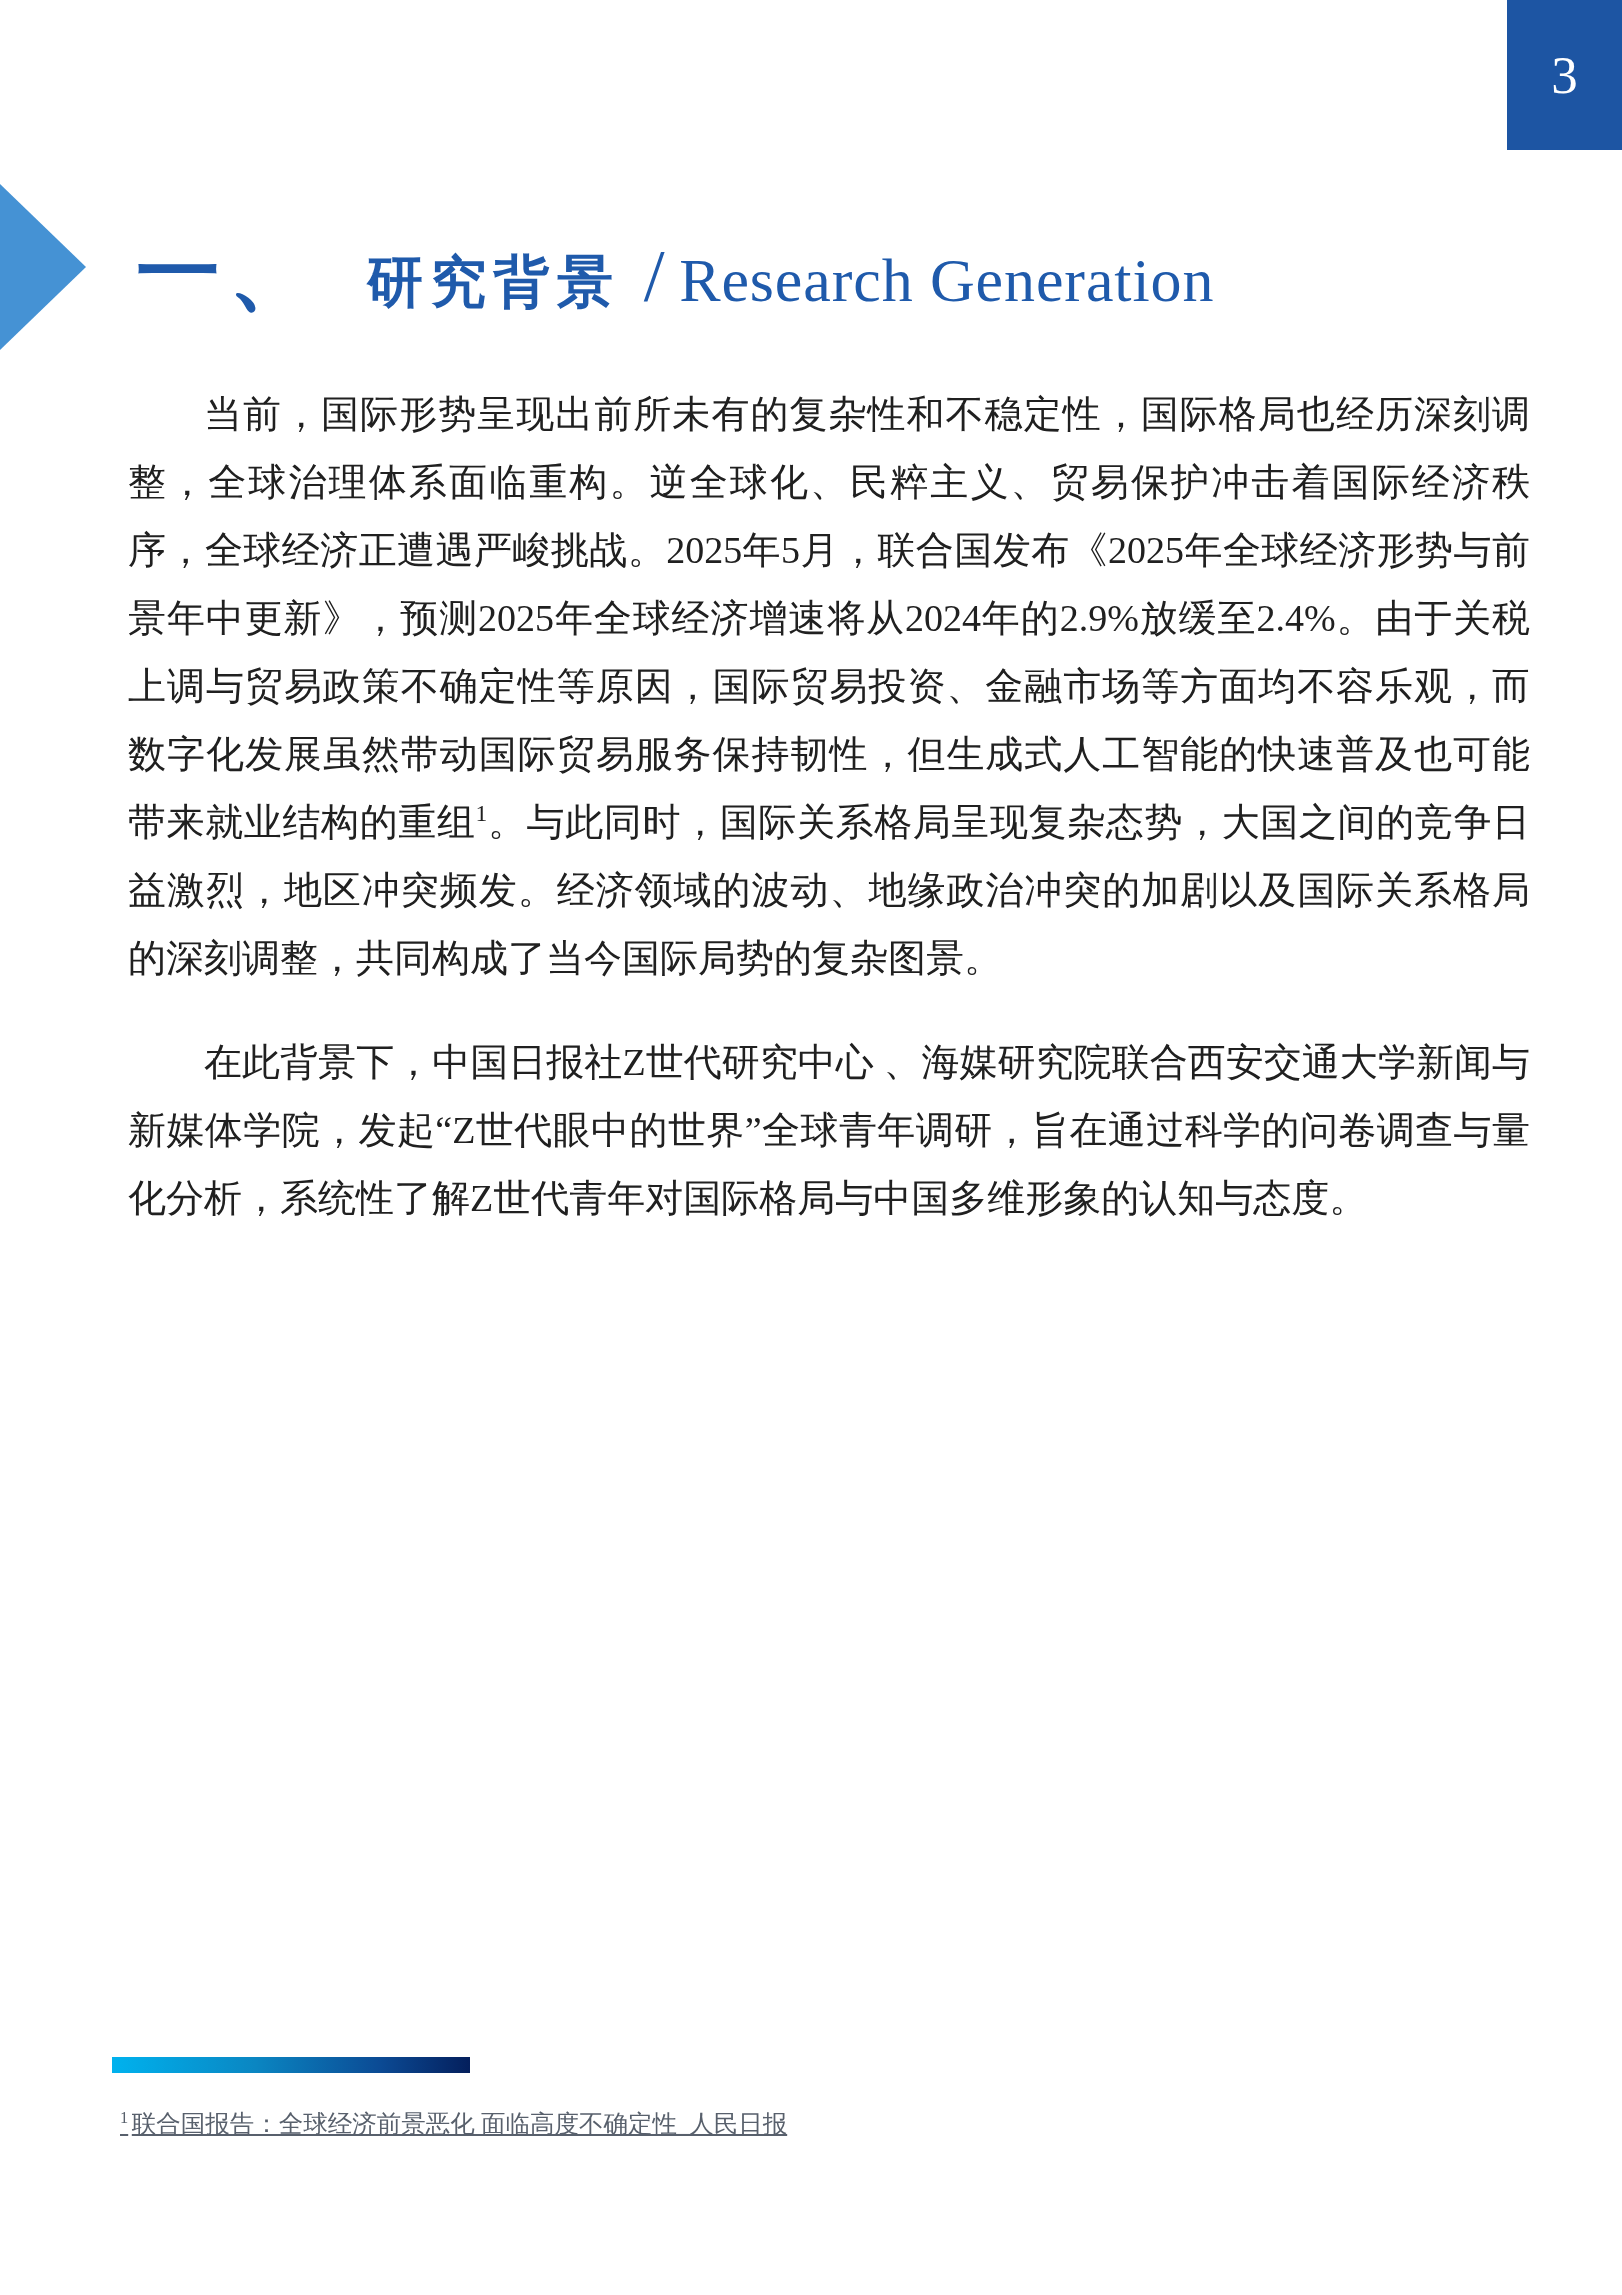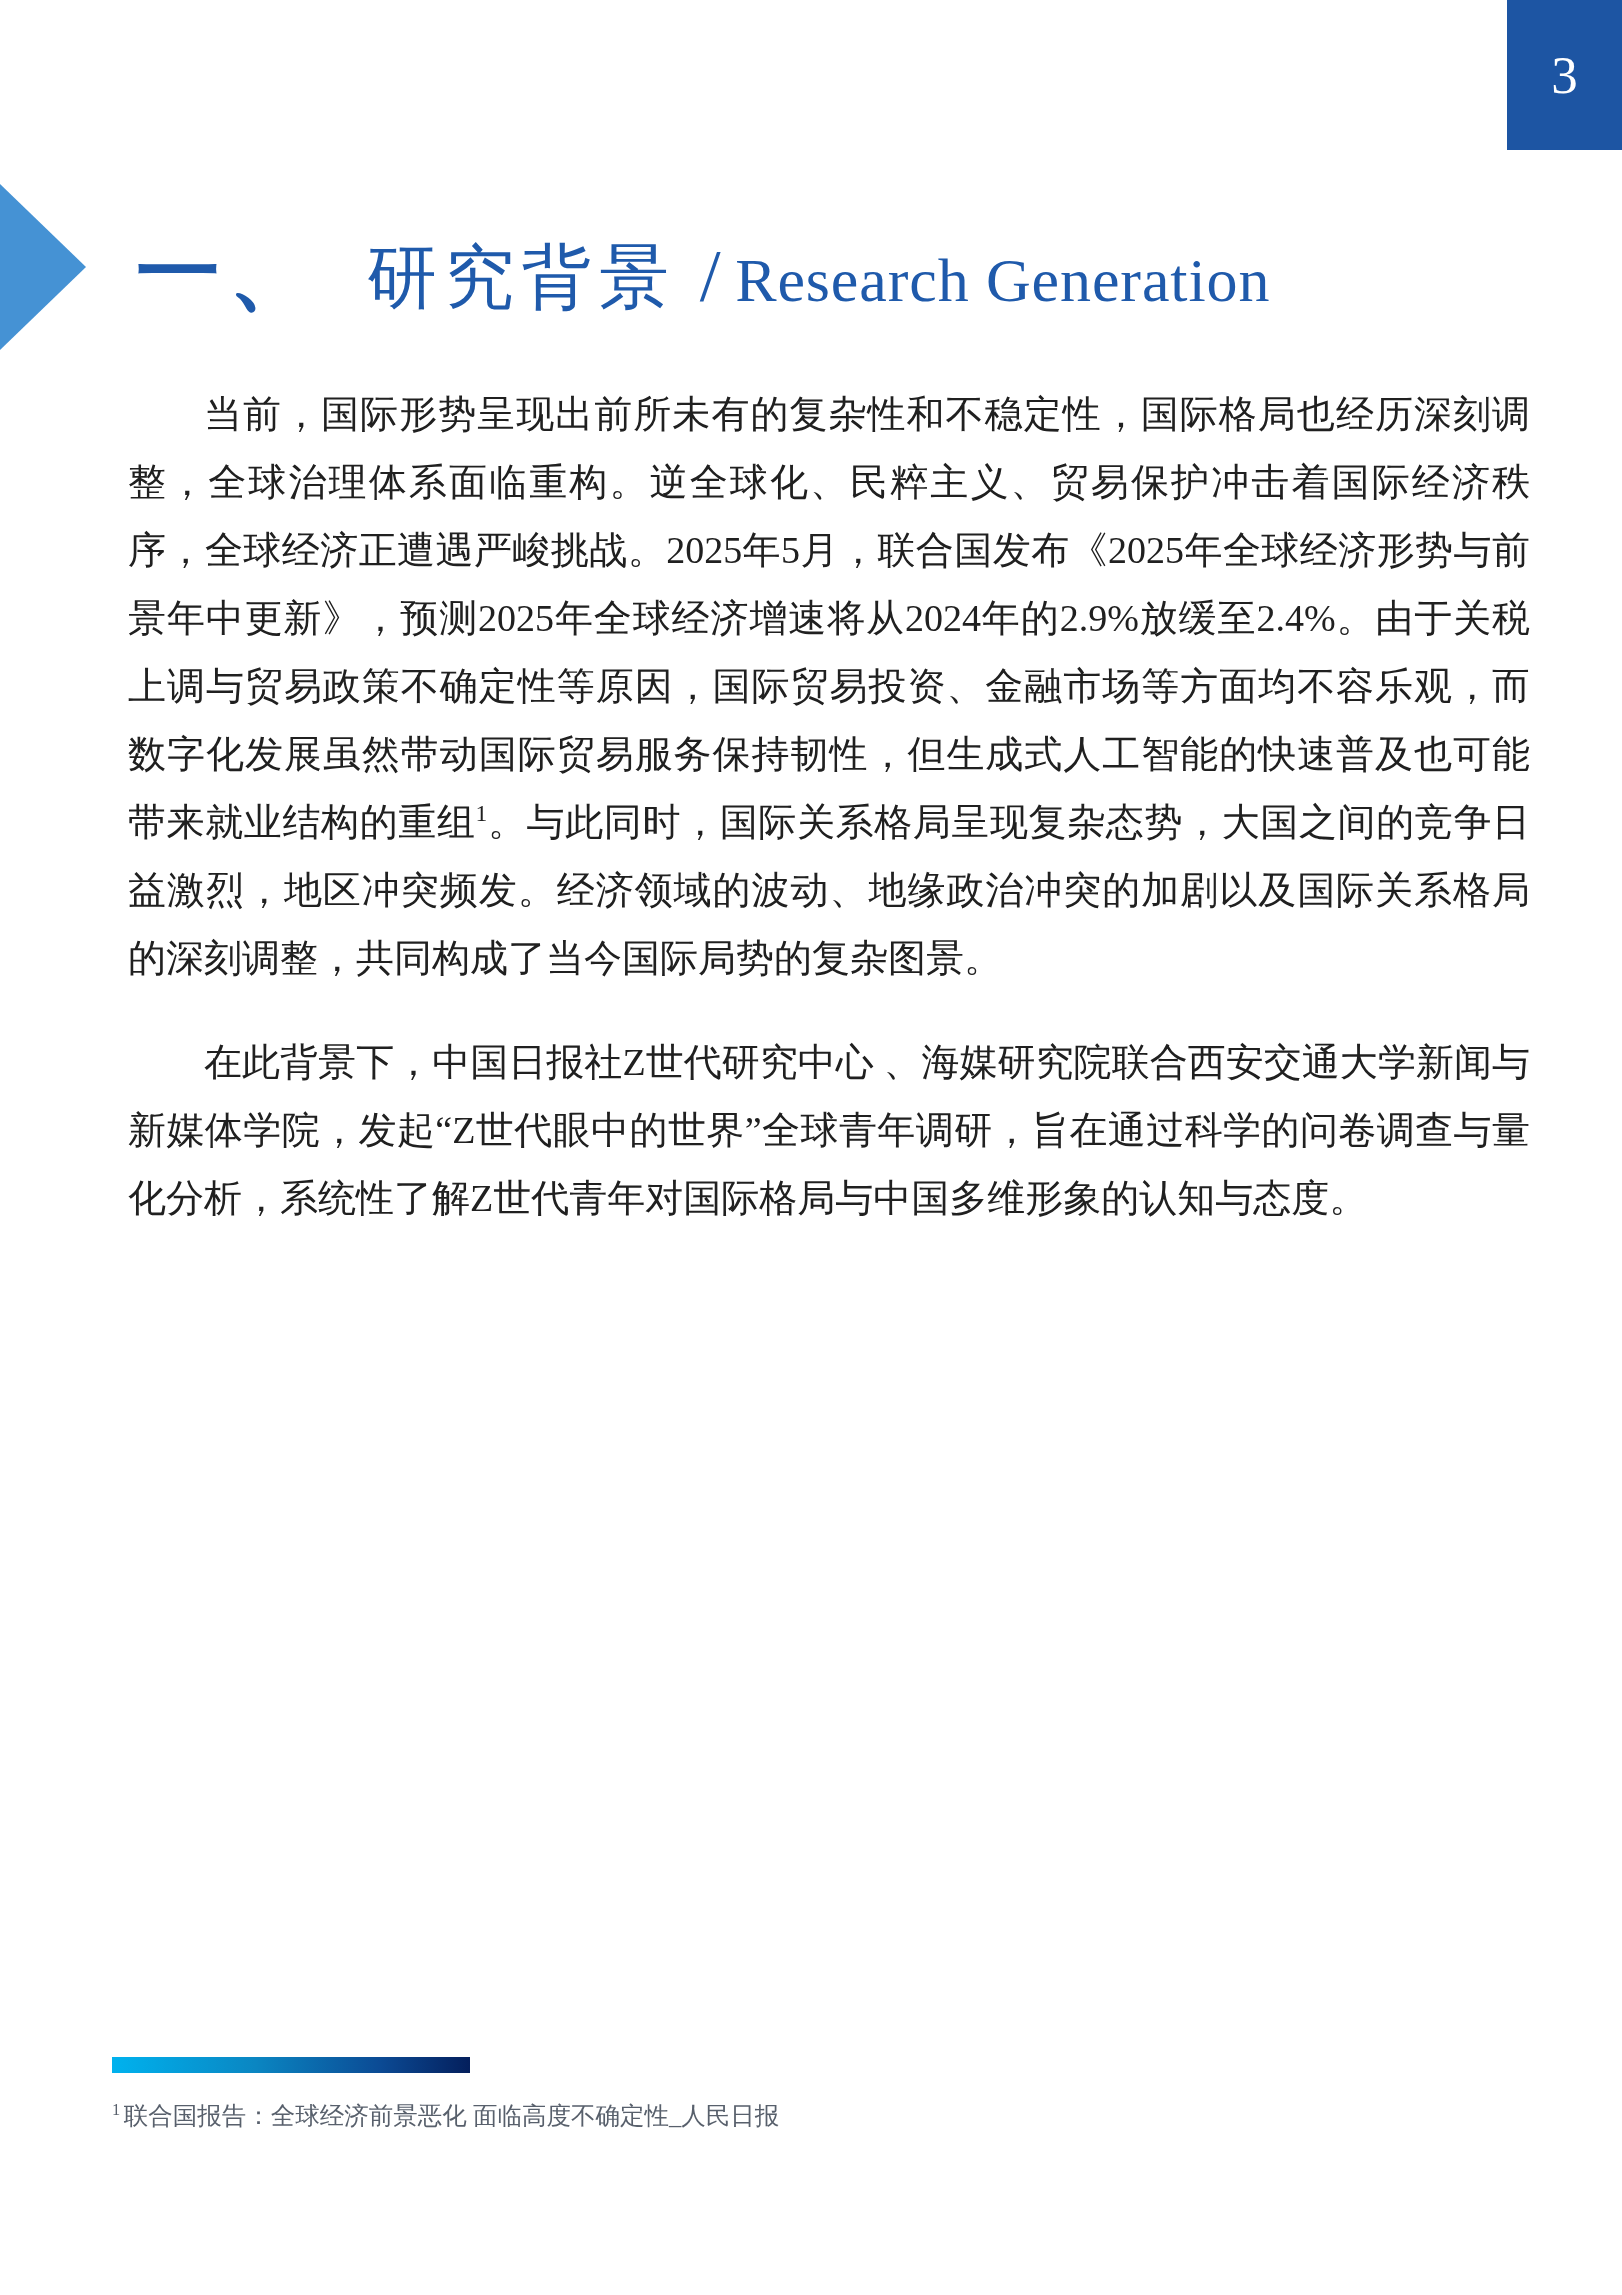--- a/index.html
+++ b/index.html
@@ -18,21 +18,21 @@
     position:absolute; left:0; top:184px; width:0; height:0;
     border-top:83px solid transparent; border-bottom:83px solid transparent;
     border-left:86px solid #4592d4;
   }
   
   .title-row {
     position:absolute; left:136px; top:216px; display:flex; align-items:baseline;
     color:#1f5aab; white-space:nowrap;
   }
   .t-index { font-size:84px; font-weight:bold; letter-spacing:9px; margin-right:45px; }
-  .t-zh    { font-size:70px; font-weight:normal; letter-spacing:7.3px; }
+  .t-zh    { font-size:56px; font-weight:bold; letter-spacing:7.3px; }
   .t-slash { font-size:75px; font-weight:normal; margin:0 14.5px 0 23.6px; }
   .t-en    { font-size:62px; font-weight:normal; letter-spacing:0.9px; }
   
   .body {
     position:absolute; left:112px; top:380px; width:1402px;
     font-size:38px; line-height:68px; color:#202020;
     text-align:justify;
     margin-left:16px;
   }
   .body p { margin:0 0 36px 0; text-indent:2em; }
@@ -40,21 +40,21 @@
   
   .footbar {
     position:absolute; left:112px; top:2057px; width:358px; height:16.4px;
     background:linear-gradient(90deg,#00b2ee 0%,#0a86c2 40%,#0b4a94 75%,#041f5c 100%);
   }
   
   .footnotes {
     position:absolute; left:112px; top:2100px; width:1418px;
     font-size:24.5px; line-height:31px; color:#58606c; text-align:left;
   }
-  .footnotes .fn { margin:0; }
+  .footnotes .fn { margin:8px;text-decoration:underline; }
   .footnotes sup { font-size:16.4px; line-height:0; vertical-align:super; margin-right:3.6px; }
 </style>
 </head>
 <body>
 
 <div class="page">
 
   <div class="pagenum-box">
     <span>3</span>
   </div>

